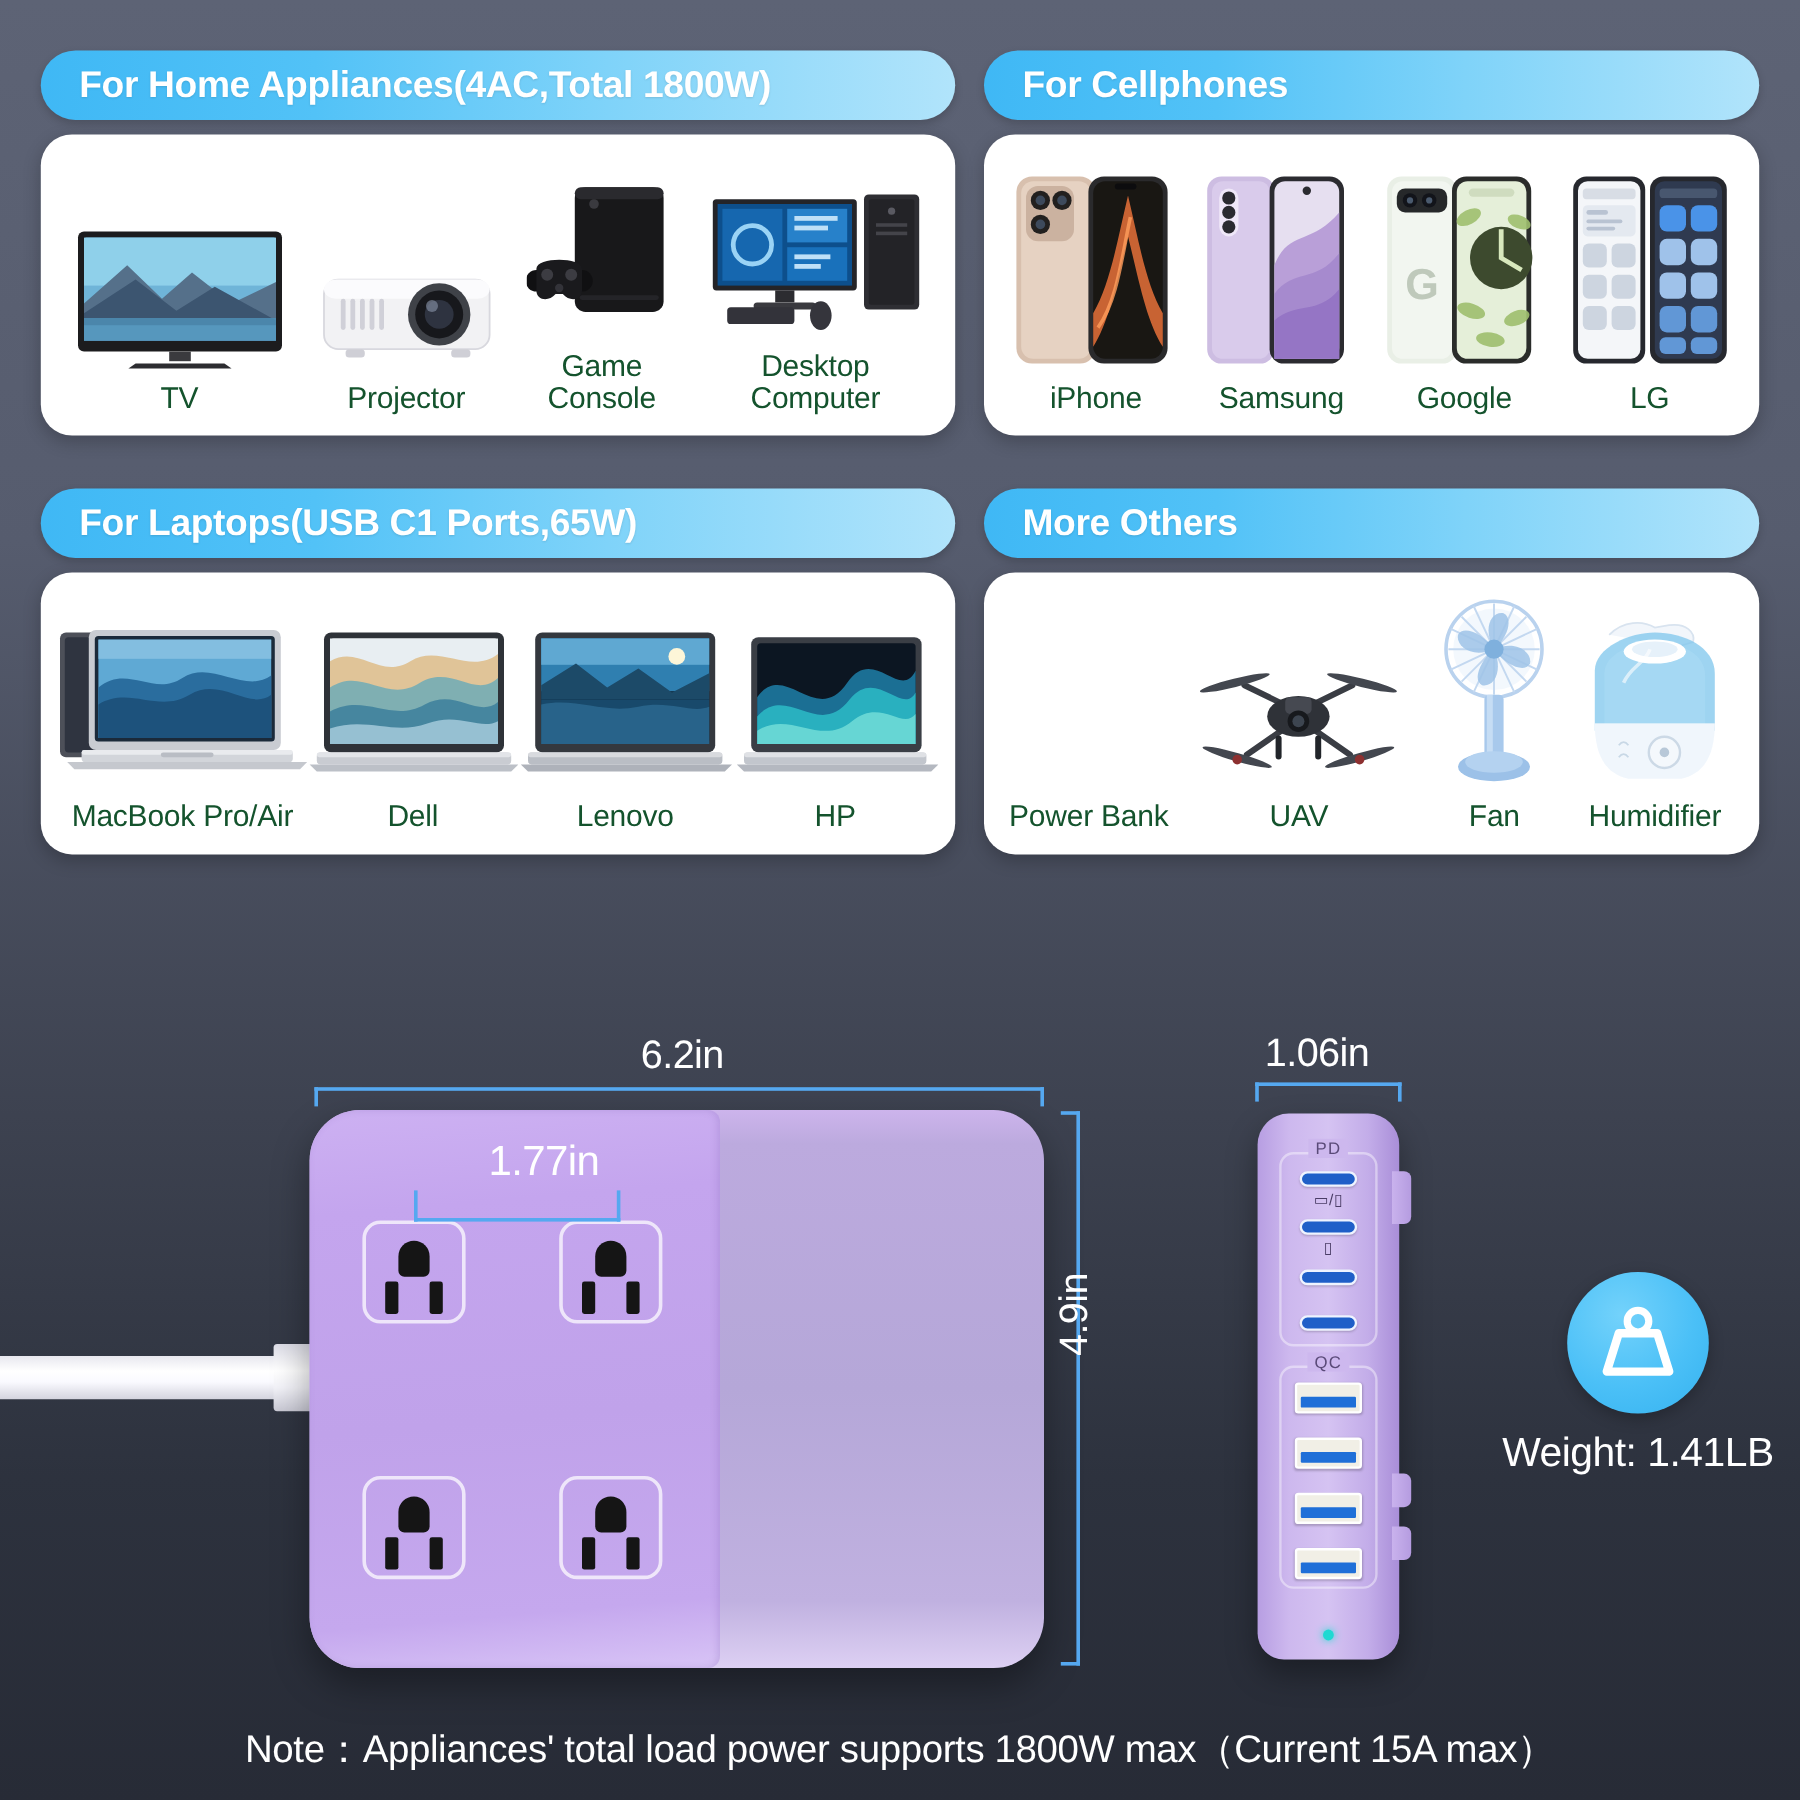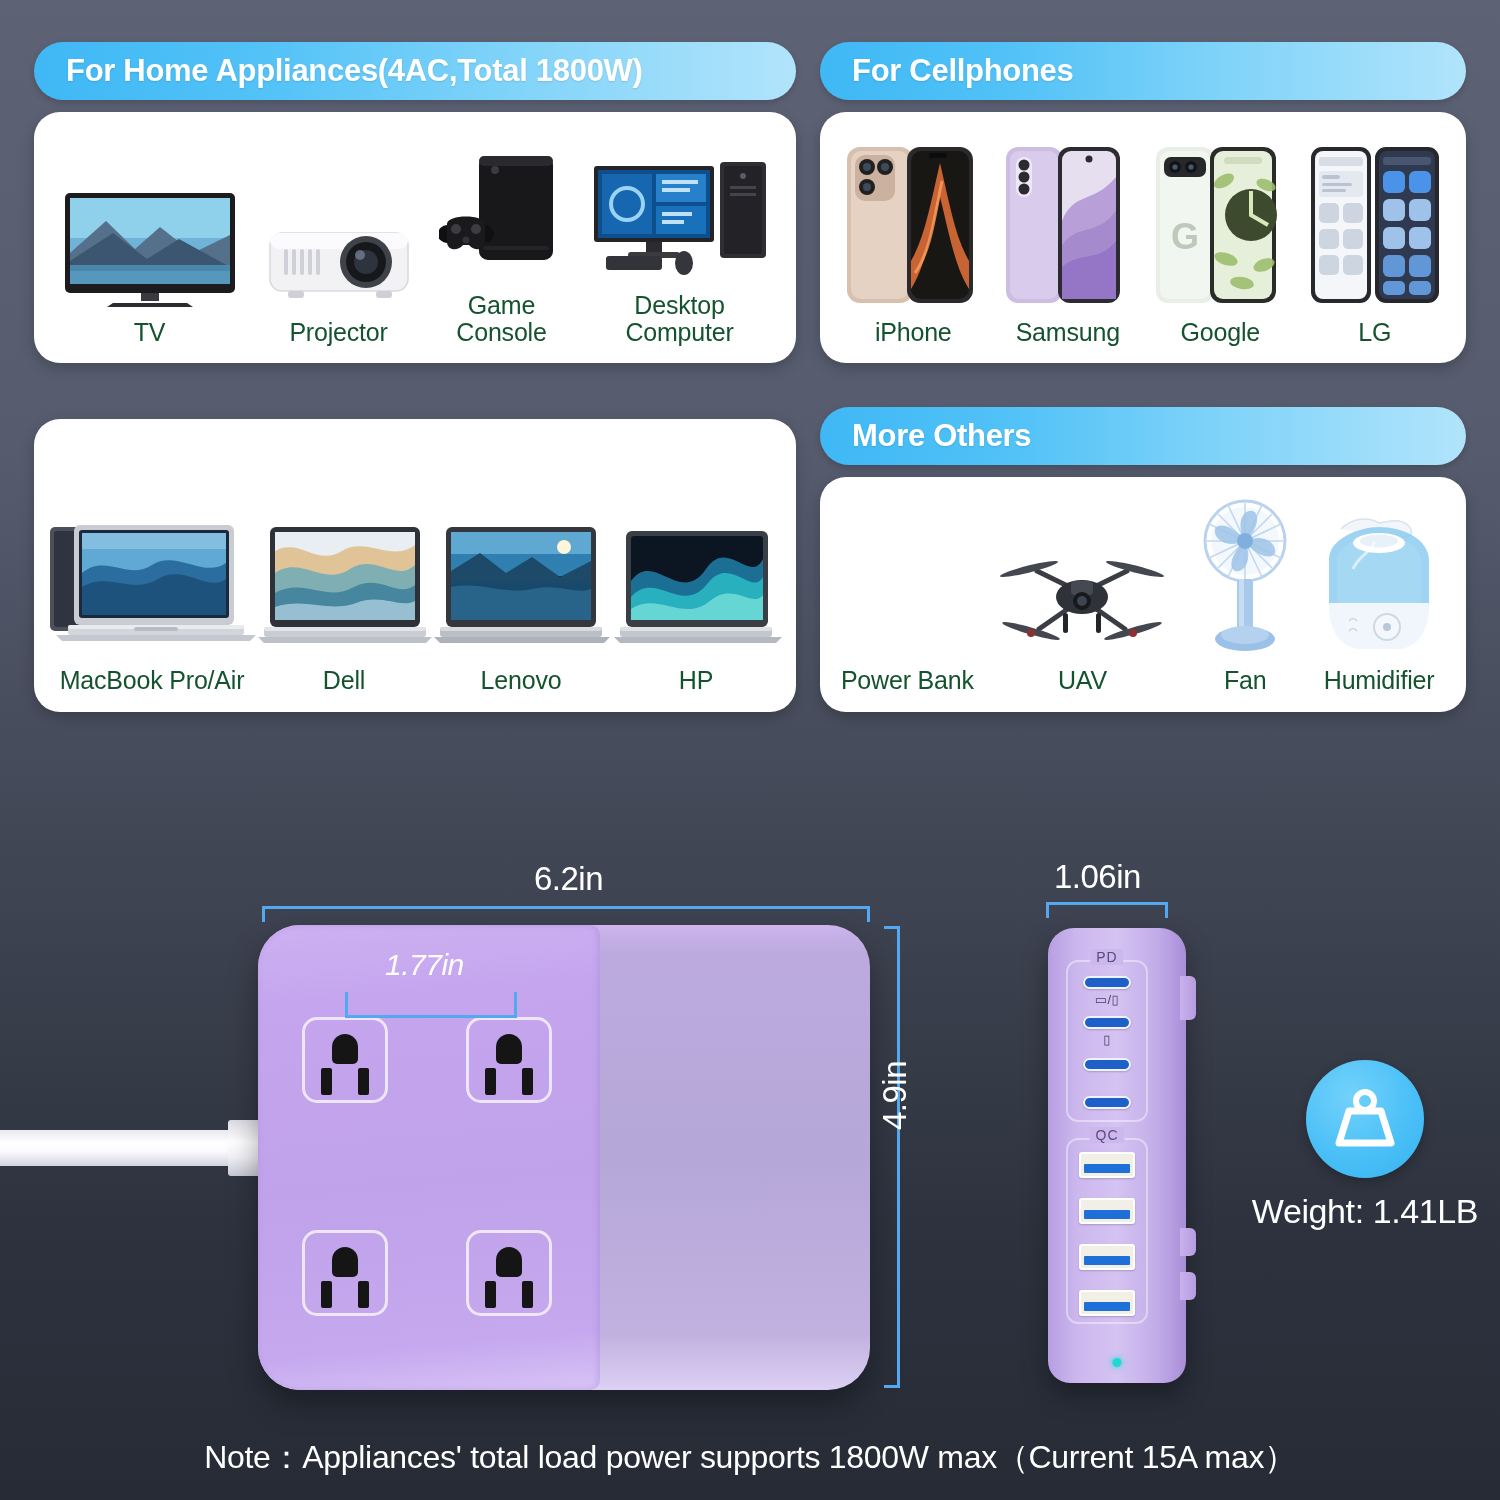--- a/index.html
+++ b/index.html
@@ -150,21 +150,21 @@
     position: absolute;
     border-bottom: 3px solid #55a8f0;
     border-left: 3px solid #55a8f0;
     border-right: 3px solid #55a8f0;
     height: 16px;
   }
 
   
   .side-body {
     position: absolute; left: 1048px; top: 928px;
-    width: 138px; height: 455px;
+    width: 118px; height: 455px;
     border-radius: 26px 26px 22px 22px;
     background: linear-gradient(90deg, #b79ee2 0%, #cdb8ee 22%, #d5c3f2 50%, #c3ade9 78%, #a98ed8 100%);
     box-shadow: 0 12px 26px rgba(0,0,0,.34);
   }
   .side-tab {
     position: absolute;
     width: 16px;
     background: linear-gradient(90deg, #c9b2ed, #b59ce0);
     border-radius: 0 6px 6px 0;
   }
@@ -470,20 +470,23 @@
             </svg>
           </div>
           <div class="item-label">LG</div>
         </div>
 
       </div>
     </div>
   </div>
 
   <div class="card card-laptops">
+    <div class="card-header">
+      <span class="card-header-title">For Laptops(USB C1 Ports,65W)</span>
+    </div>
     <div class="card-body">
       <div class="items-row">
 
         <div class="item">
           <div class="item-art">
             <svg width="208" height="140" viewBox="0 0 208 140">
               <rect x="2" y="10" width="58" height="104" rx="5" fill="#4d5059"></rect>
               <rect x="6" y="14" width="50" height="96" rx="3" fill="#2f3440"></rect>
               <rect x="26" y="8" width="160" height="100" rx="6" fill="#c9ccd2"></rect>
               <rect x="31" y="13" width="150" height="88" rx="3" fill="#1b2a3a"></rect>
@@ -682,21 +685,21 @@
   <div class="outlet" style="left:208px; top:305px;">
     <div class="ground"></div>
     <div class="slot l"></div>
     <div class="slot r"></div>
   </div>
 </div>
 
 <div class="dim-label" style="left:534px; top:860px;">6.2in</div>
 <div class="dim-bracket-h" style="left:262px; top:906px; width:608px;"></div>
 
-<div class="dim-label" style="left:385px; top:948px; font-size:30px;font-style:italic;">1.77in</div>
+<div class="dim-label" style="left:407px; top:948px; font-size:35px;">1.77in</div>
 <div class="dim-bracket-down" style="left:345px; top:992px; width:172px; height:26px; border-top:none;"></div>
 
 <div class="dim-bracket-v" style="left:884px; top:926px; height:462px; border-left:none; border-right:3px solid #55a8f0;"></div>
 <div class="dim-label" style="left:876px; top:1130px; transform:rotate(-90deg); transform-origin:left top;">4.9in</div>
 
 <div class="dim-label" style="left:1054px; top:858px;">1.06in</div>
 <div class="dim-bracket-h" style="left:1046px; top:902px; width:122px;"></div>
 
 <div class="side-body">
   <div class="side-tab" style="right:-10px; top:48px; height:44px;"></div>

